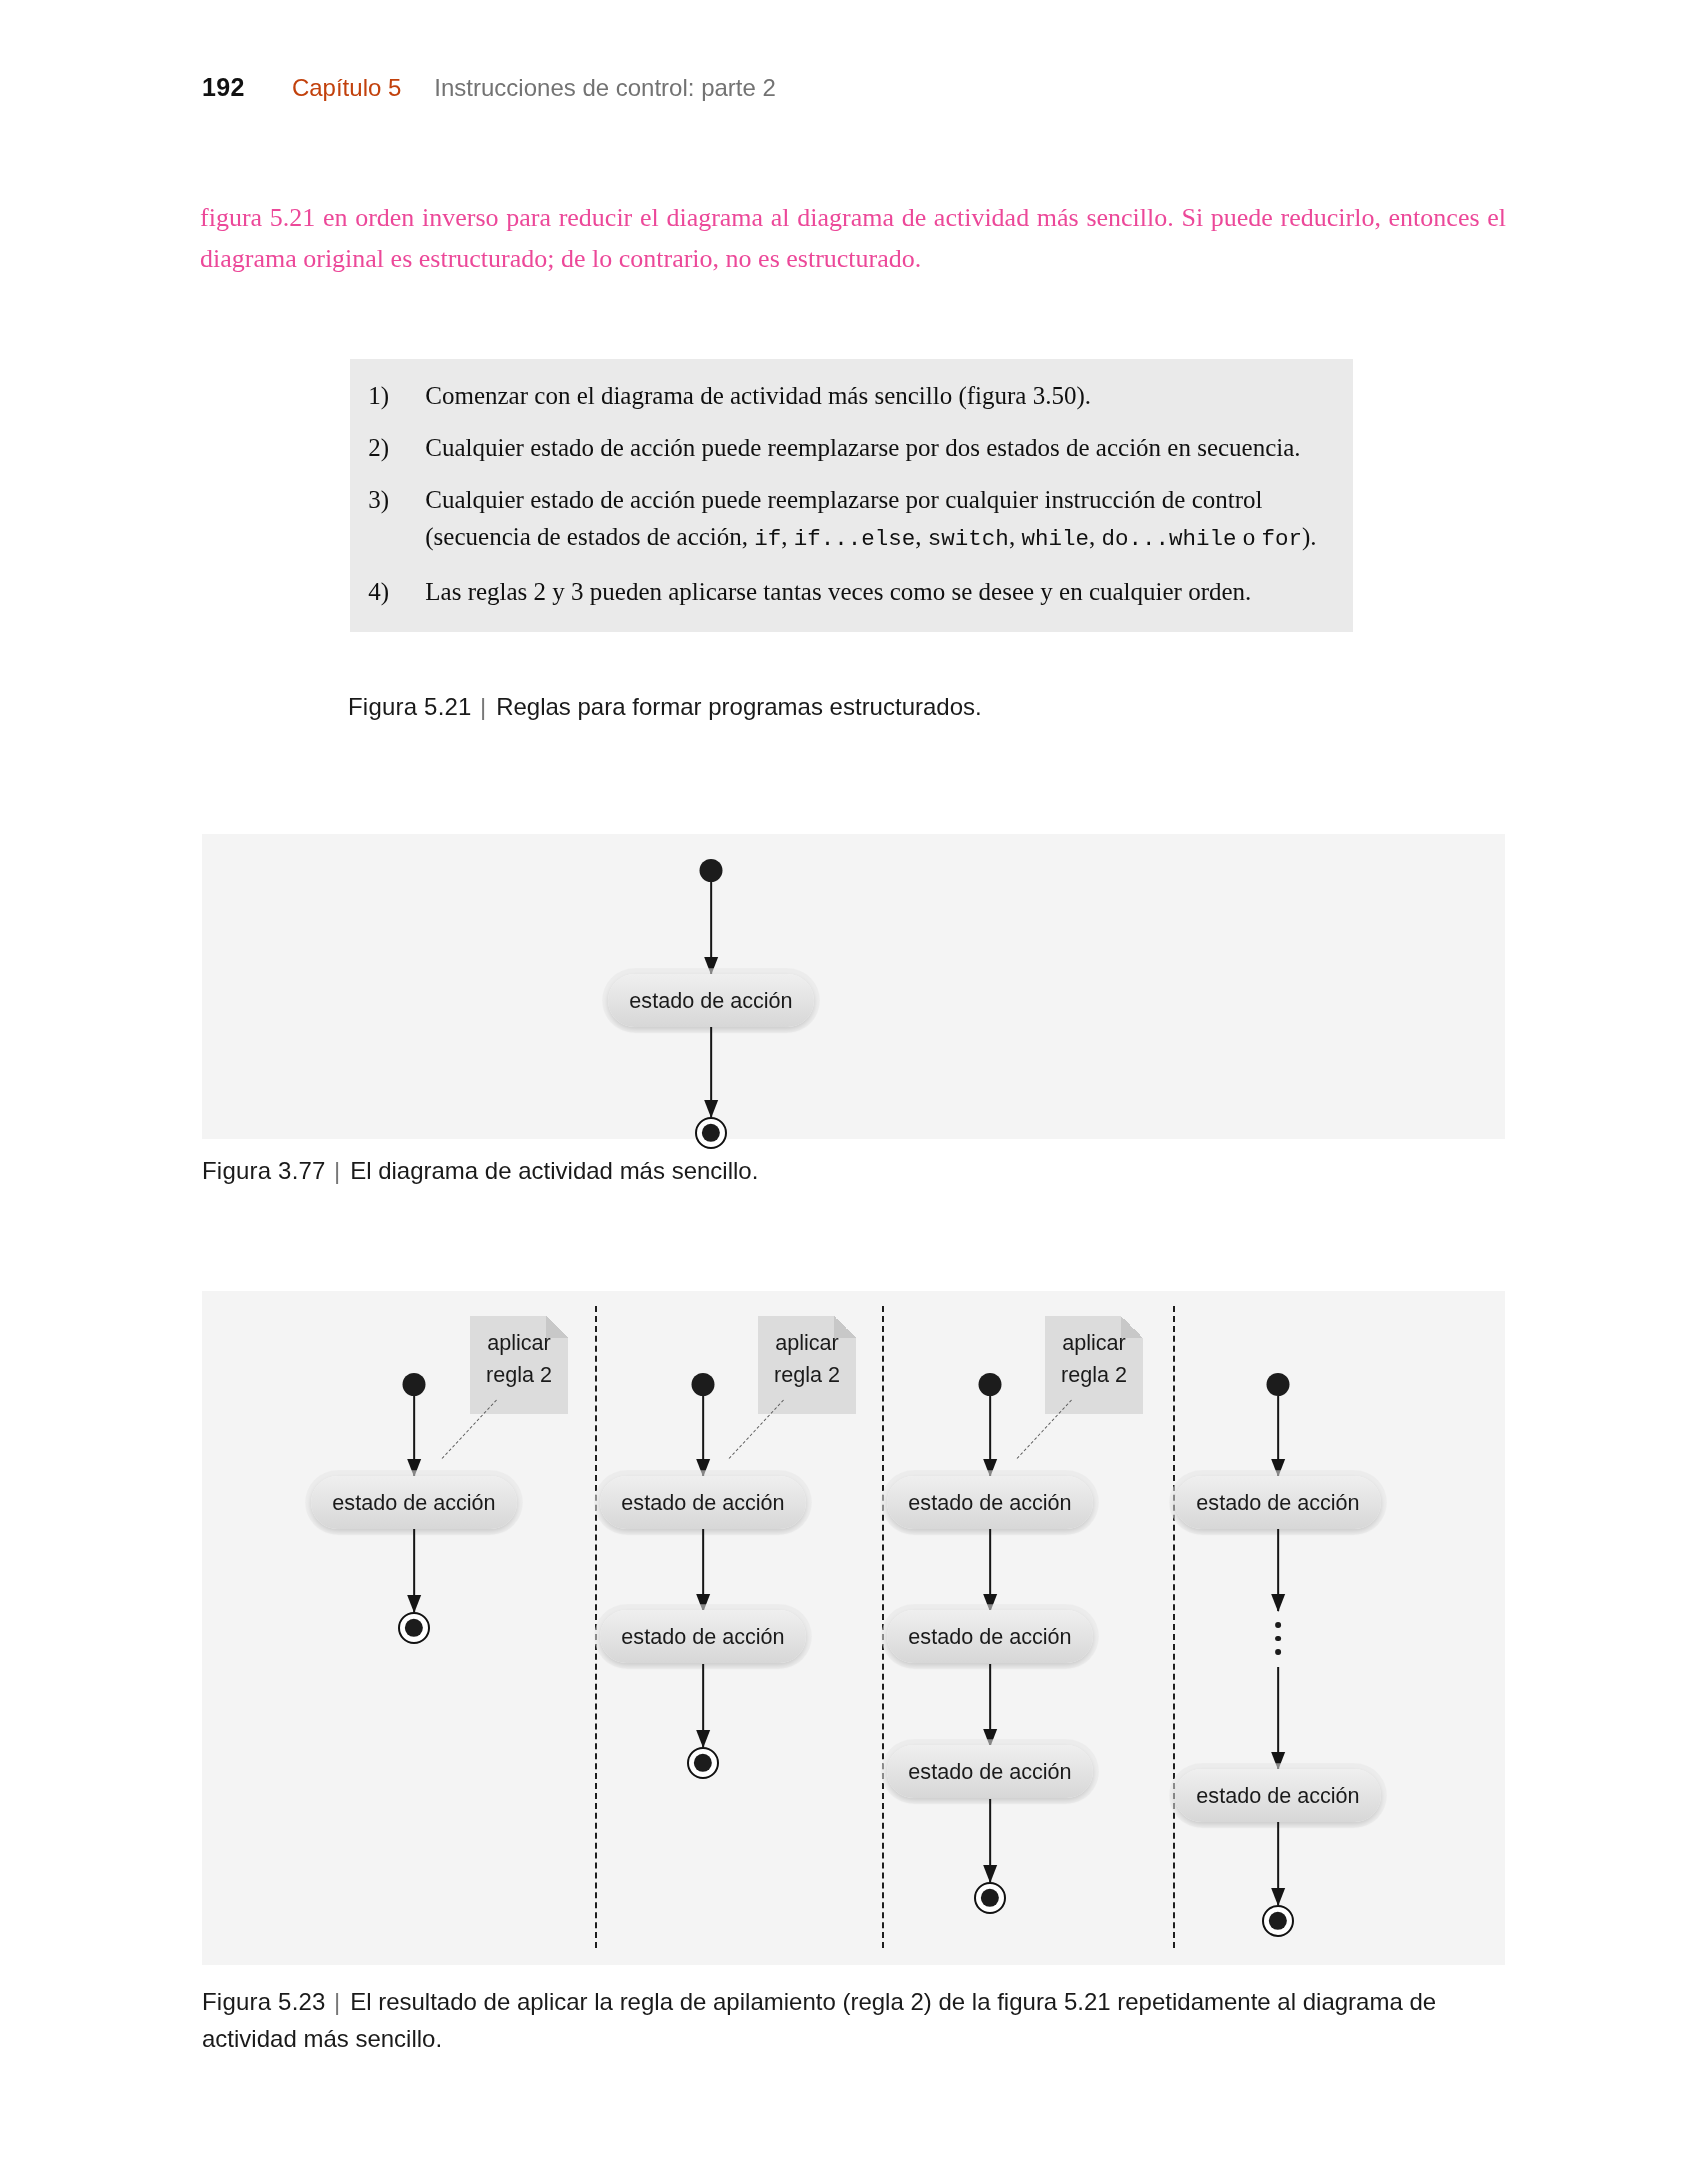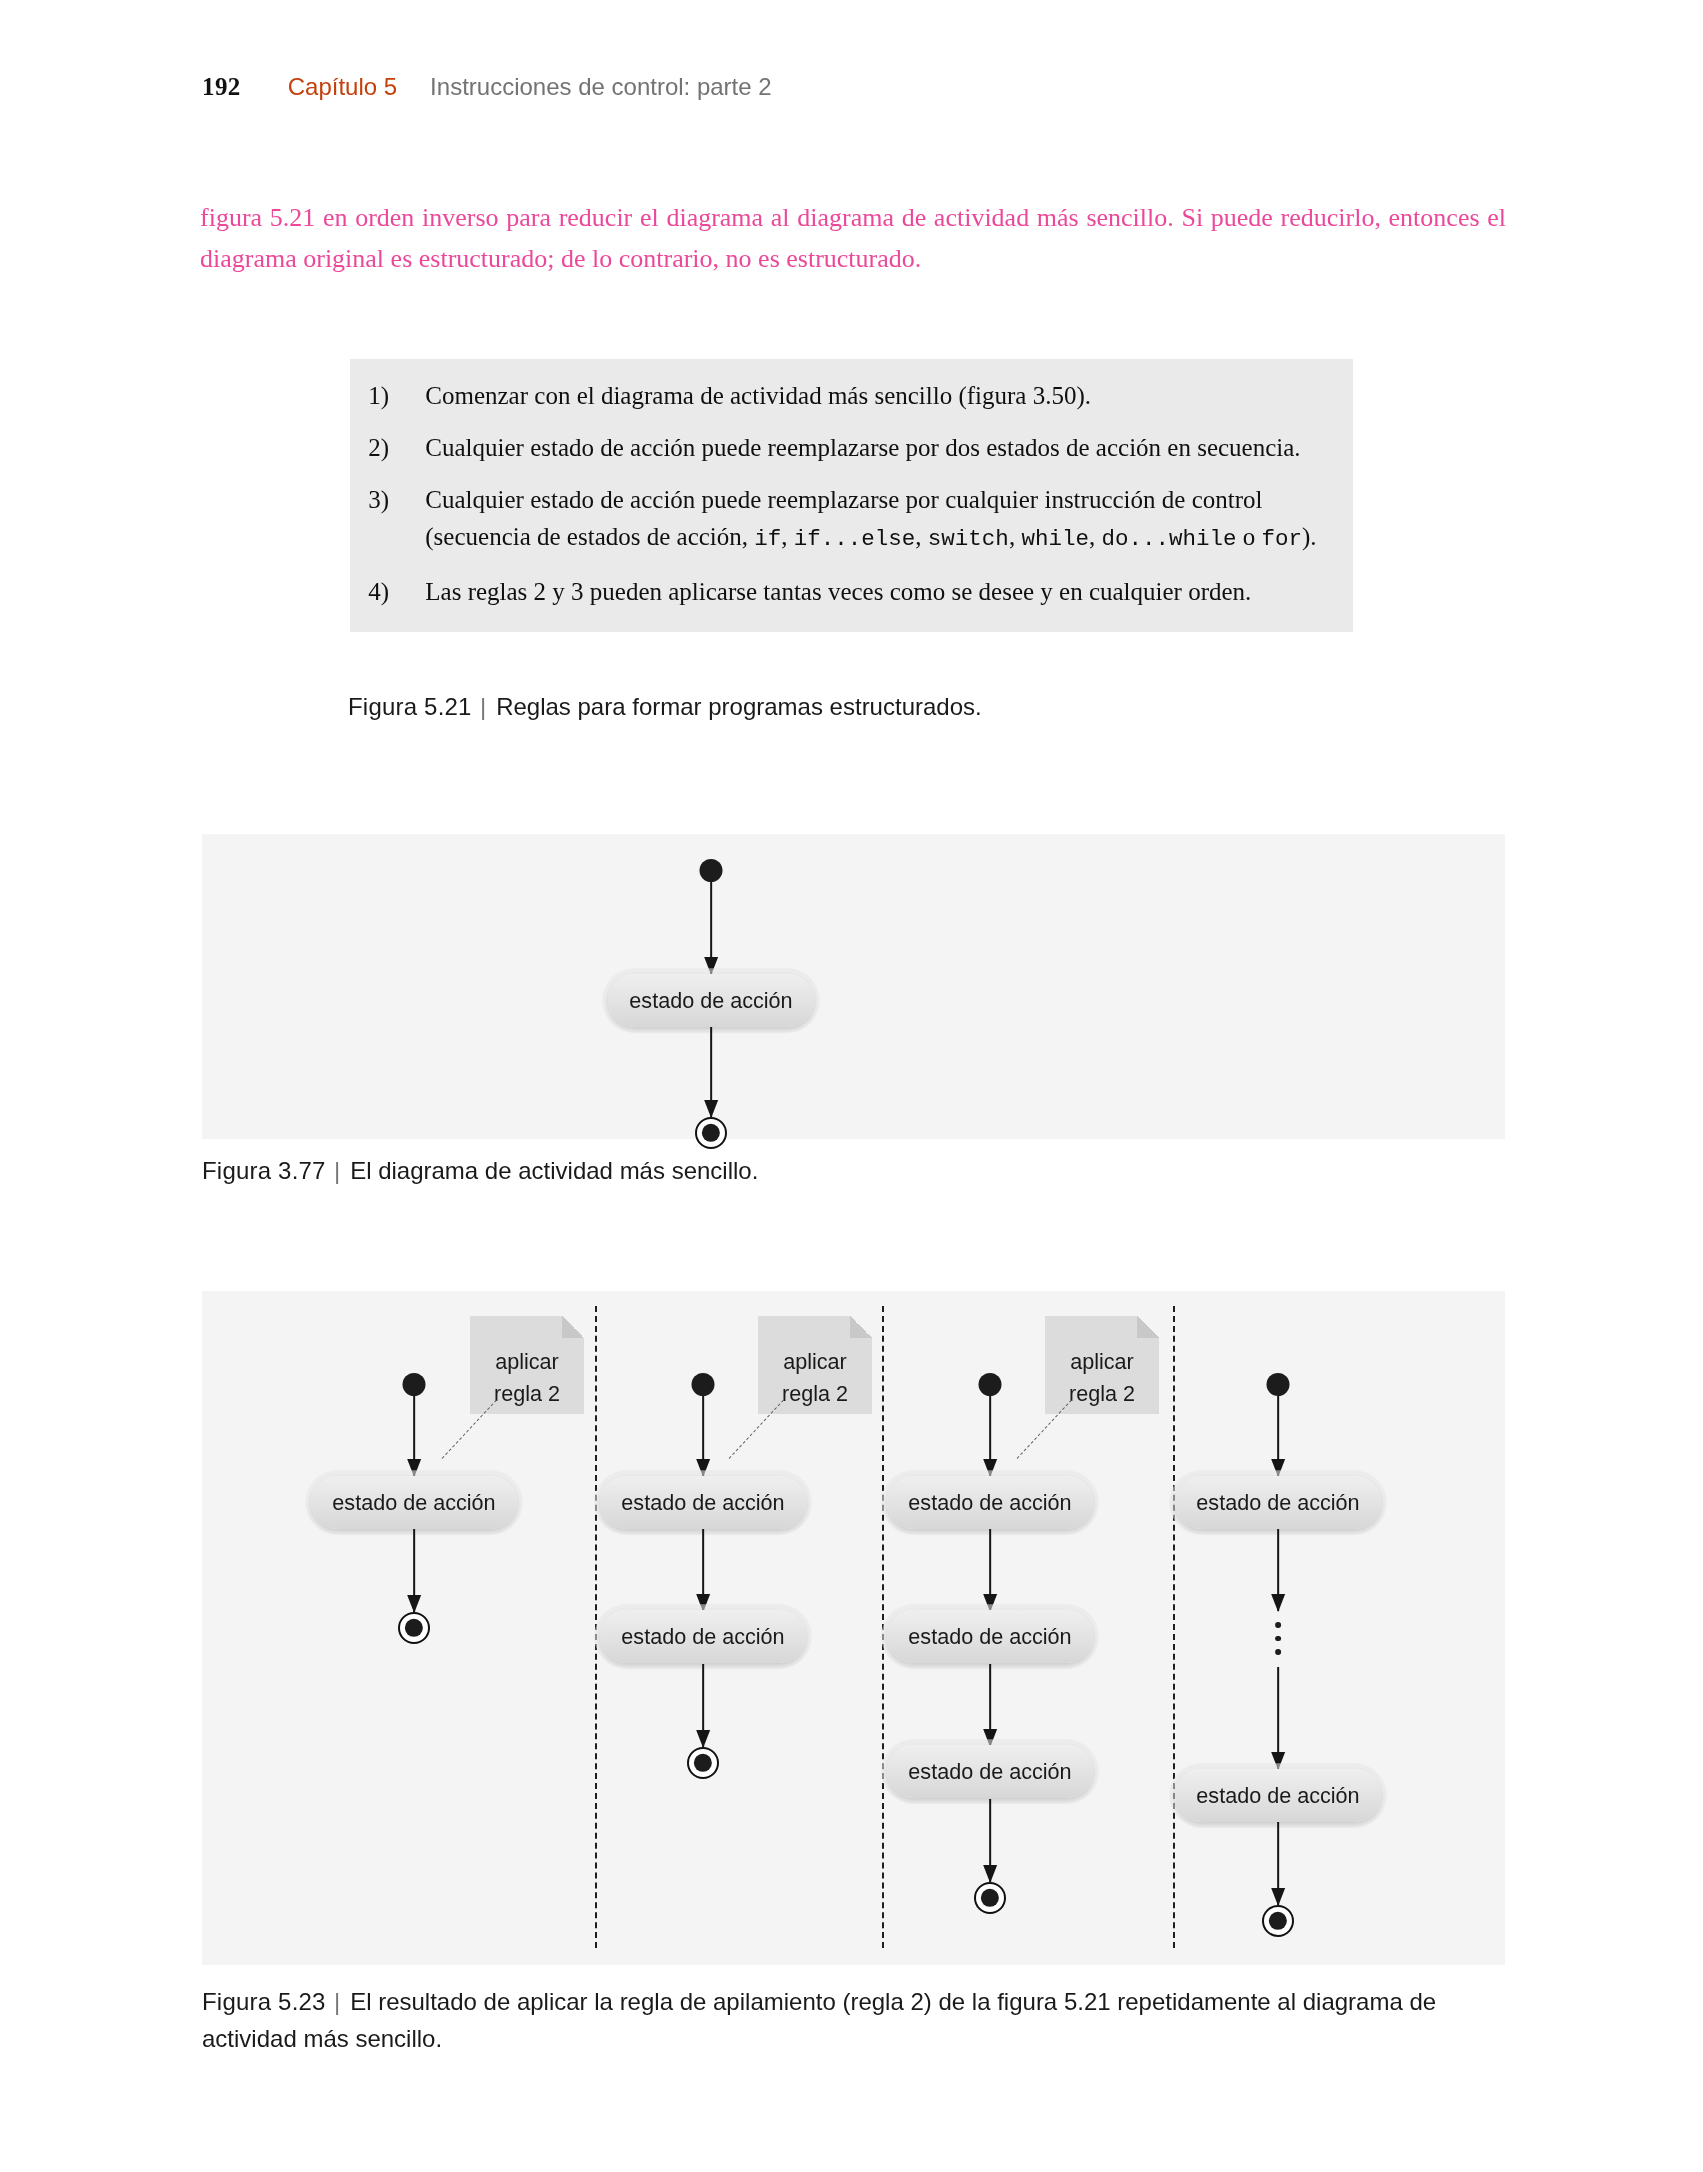--- a/index.html
+++ b/index.html
@@ -19,21 +19,21 @@
   
   .running-head {
     position: absolute;
     left: 202px;
     top: 73px;
     display: flex;
     align-items: baseline;
     white-space: nowrap;
   }
   .rh-page {
-    font-family: Liberation Serif, serif;
+    font-family: Liberation Sans, sans-serif;
     font-weight: bold;
     font-size: 25px;
     letter-spacing: 0.4px;
     color: #111;
   }
   .rh-chapter {
     font-family: "Liberation Sans", sans-serif;
     font-size: 24px;
     color: #c2410c;
     margin-left: 47px;
@@ -226,29 +226,29 @@
   .vdots span {
     display: block;
     width: 5.8px;
     height: 5.8px;
     border-radius: 50%;
     background: #1c1c1c;
   }
   
   .note-box {
     position: absolute;
-    width: 114px;
+    width: 98px;
     height: 98px;
     background: #dcdcdc;
     font-family: "Liberation Sans", sans-serif;
     font-size: 21.6px;
     line-height: 32px;
     color: #1a1a1a;
     text-align: center;
-    padding-top: 30px;
+    padding-top: 11px;
     box-sizing: border-box;
     clip-path: polygon(0 0, 100% 0, 100% 0, 100% 100%, 0 100%);
   }
   .note-fold {
     position: absolute;
     right: 0;
     top: 0;
     width: 21.6px;
     height: 21.6px;
     background: linear-gradient(225deg, #f4f4f4 50%, #c8c8c8 50%);

